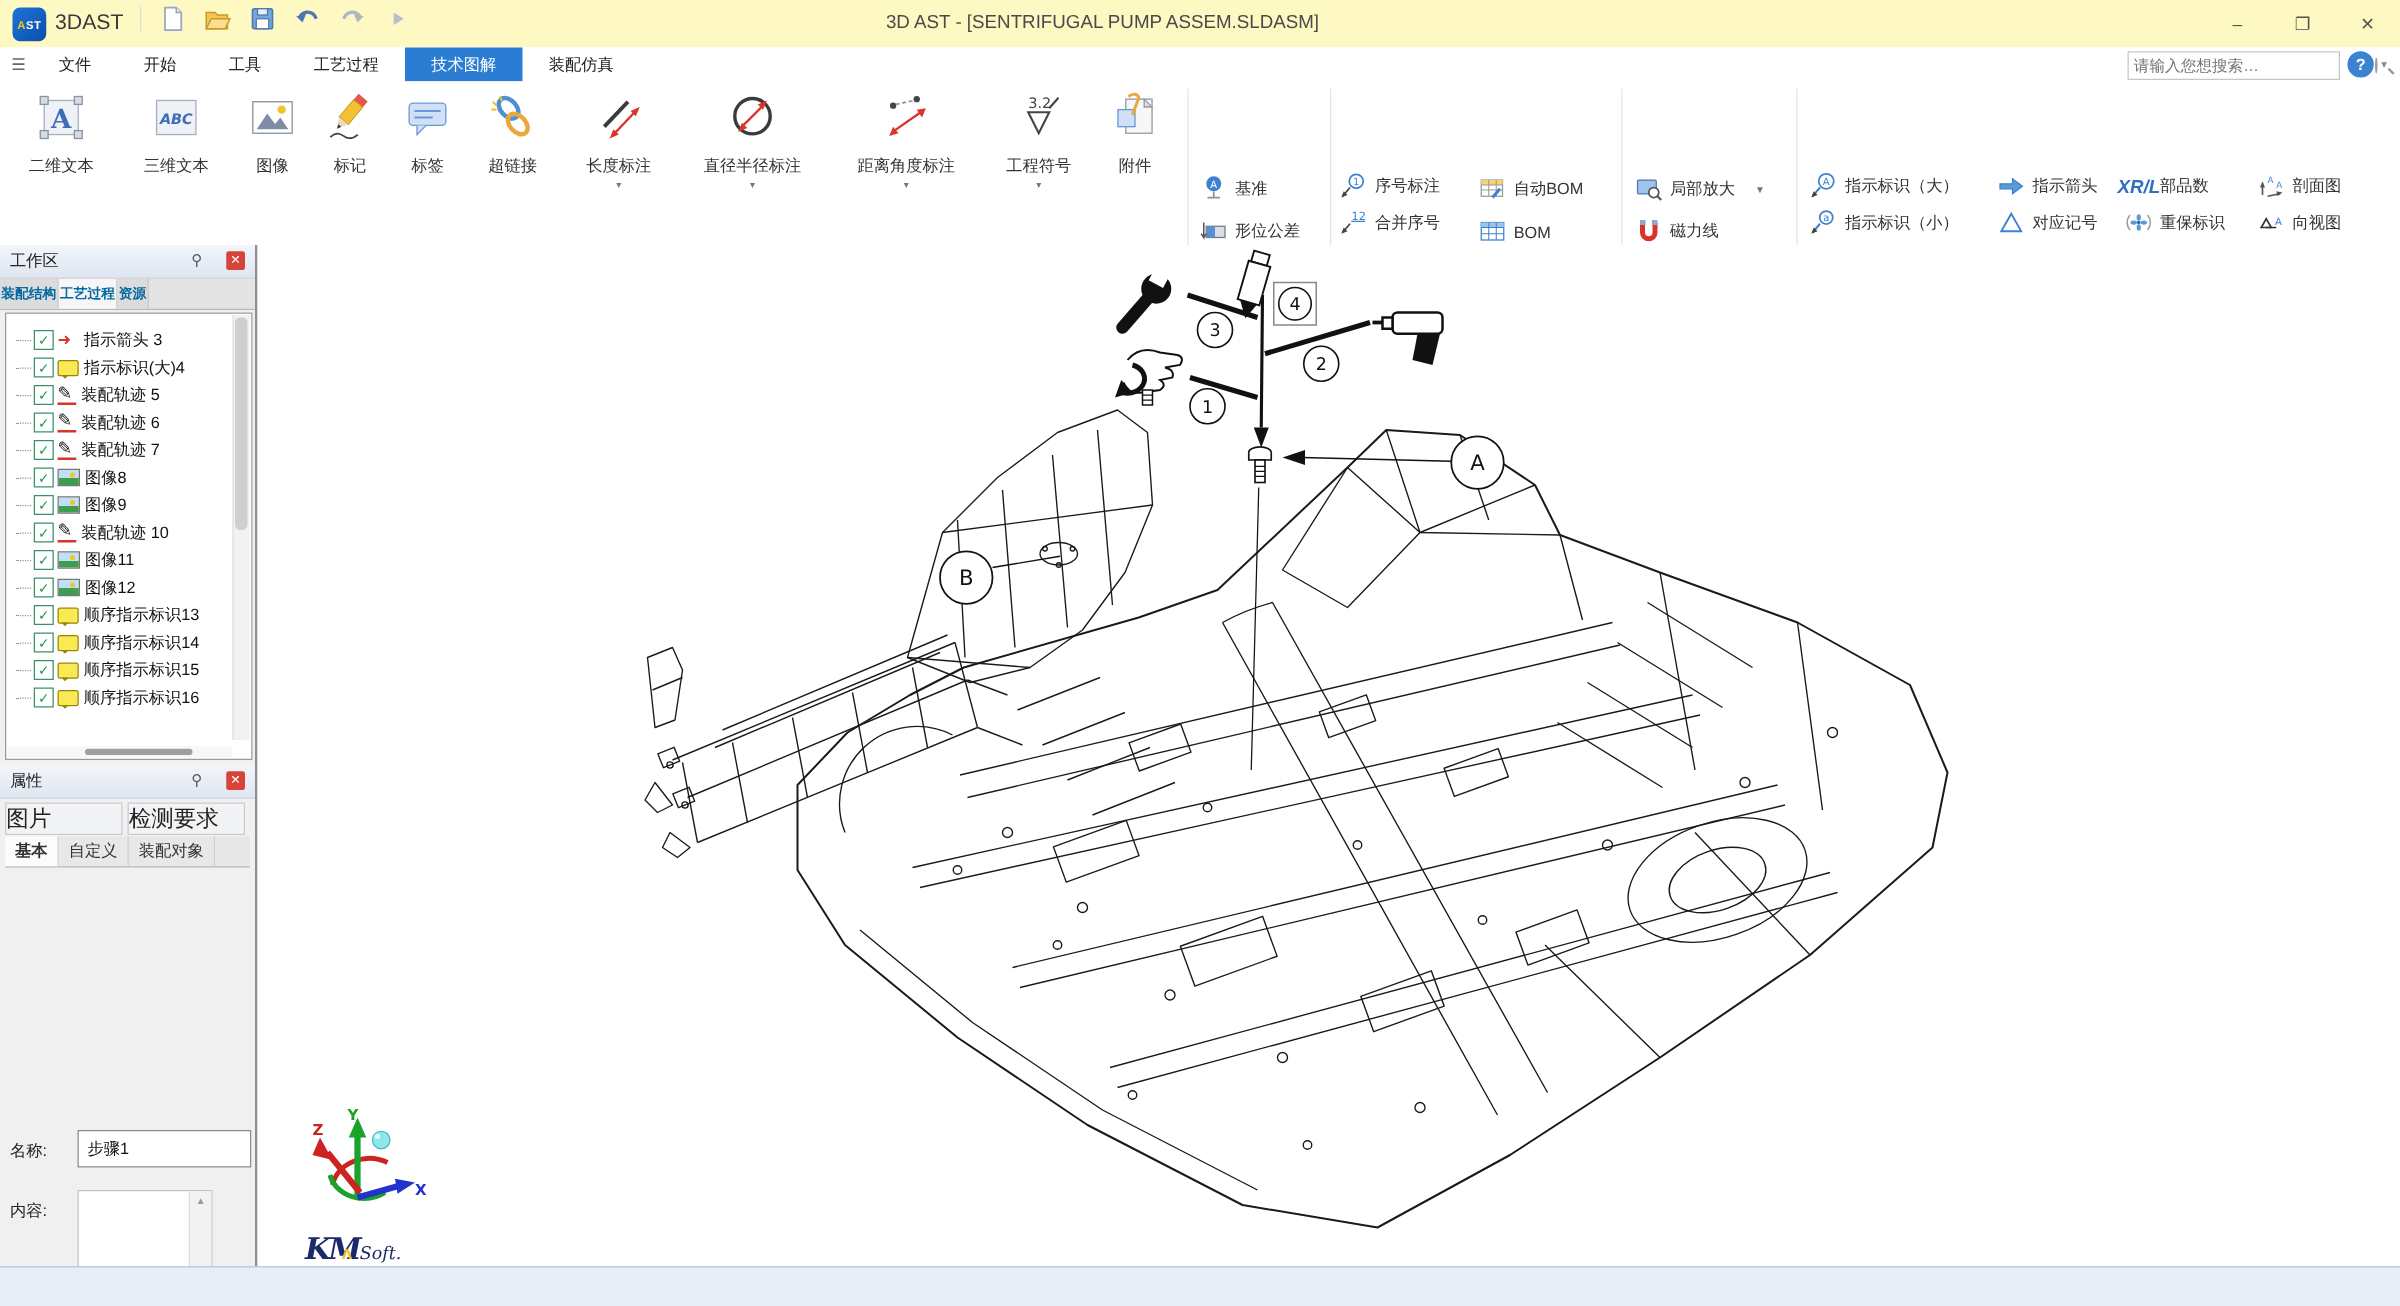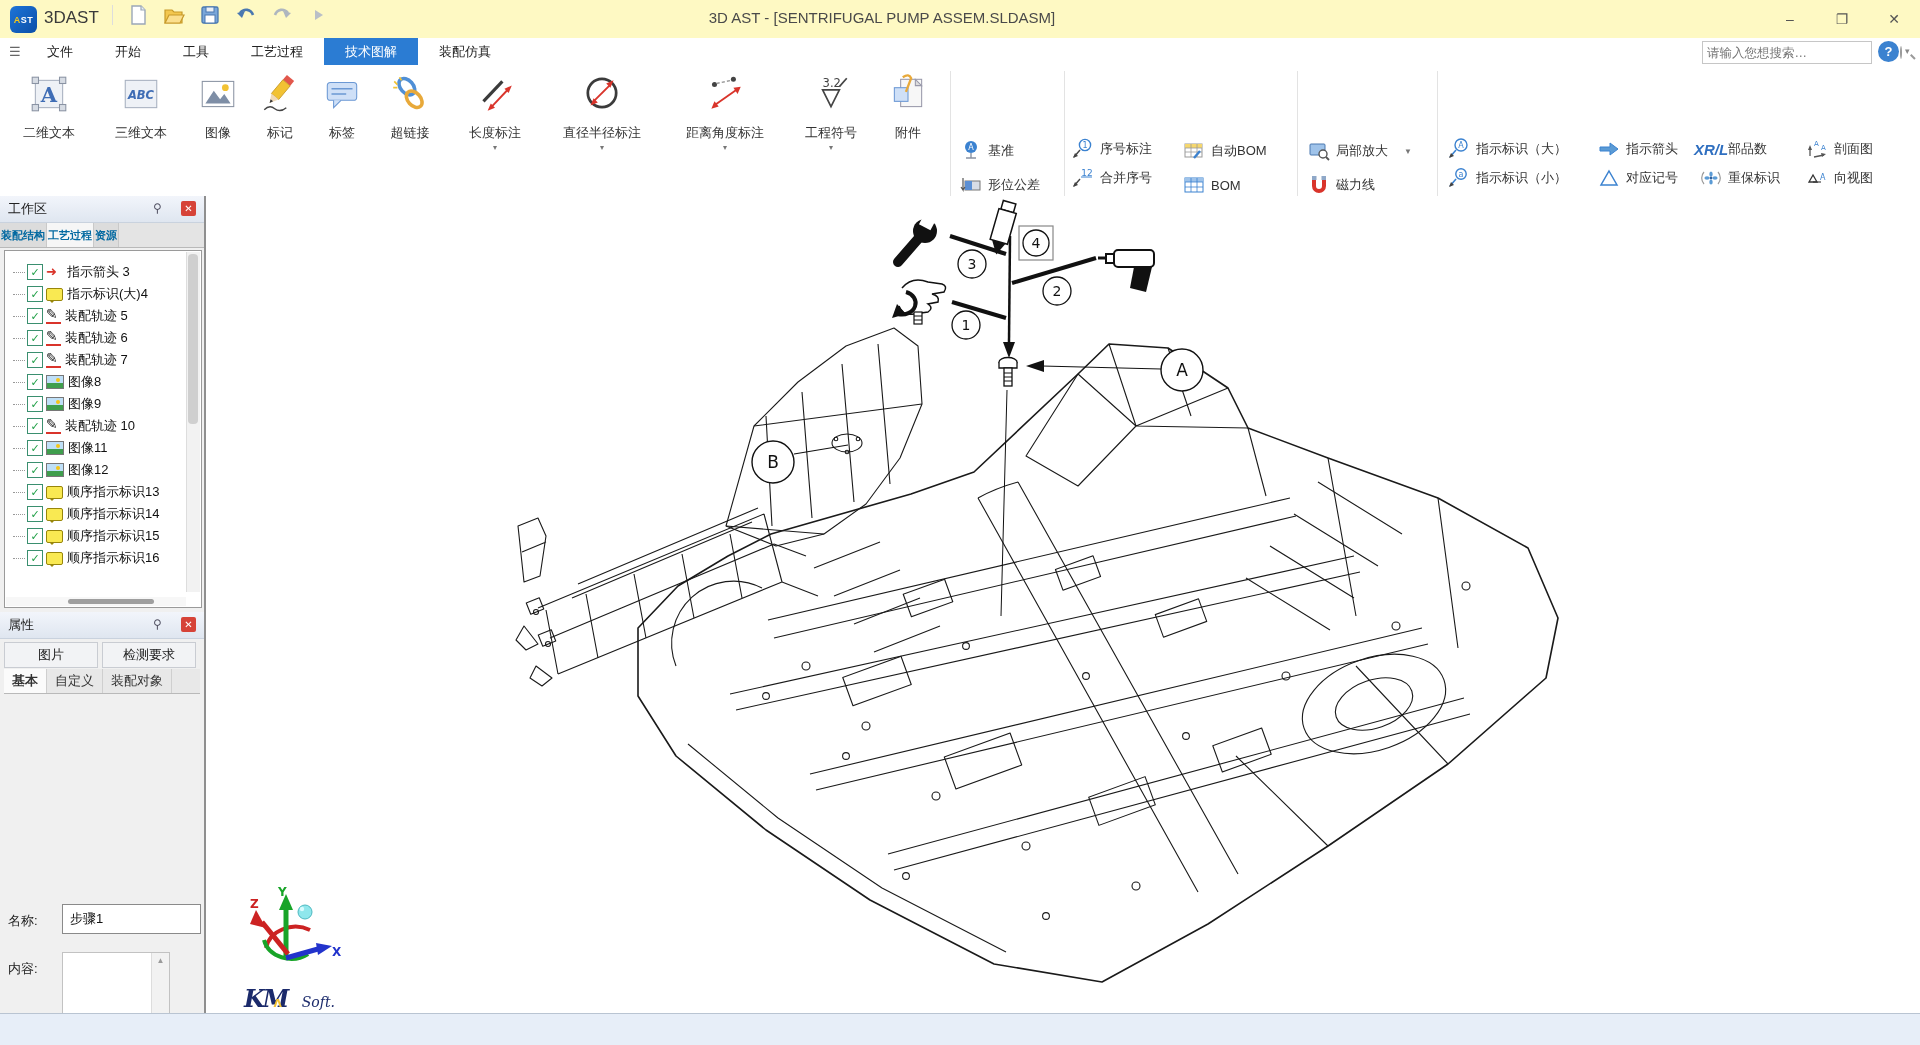--- a/index.html
+++ b/index.html
@@ -71,36 +71,36 @@
        background:linear-gradient(#bfe0f8 0 55%,#3f9e4d 55% 100%);}
   .ti.image::after{content:"";position:absolute;left:9px;top:2px;width:4px;height:4px;border-radius:50%;background:#f5c518;}
   .tlabel{font-size:13px;color:#111;}
   .vscroll{position:absolute;right:1px;top:1px;width:13px;height:340px;background:#f2f2f2;border-left:1px solid #ddd;}
   .vthumb{position:absolute;left:1px;top:2px;width:10px;height:170px;background:#cfcfcf;border-radius:4px;}
   .hscroll{position:absolute;left:1px;bottom:1px;height:9px;width:180px;background:#f7f7f7;}
   .hthumb{position:absolute;left:62px;top:2px;width:86px;height:5px;background:#9f9f9f;border-radius:3px;}
   
   .props{position:absolute;left:0;top:416px;width:204px;height:401px;}
   .ptabs1{position:absolute;left:4px;top:30px;display:flex;gap:4px;}
-  .ptab1{width:92px;height:24px;line-height:24px;text-align:center;background:#f2f3f5;border:1px solid #c9ccd2;font-size:13px;color:#222;}
+  .ptab1{width:92px;height:24px;line-height:24px;text-align:left;background:#f2f3f5;border:1px solid #c9ccd2;font-size:18px;color:#222;}
   .ptabs2{position:absolute;left:4px;top:57px;display:flex;height:24px;border-bottom:1px solid #b9b9b9;width:196px;background:#e8e8e8;}
   .ptab2{padding:0 8px;line-height:24px;font-size:13px;color:#333;border-right:1px solid #cfcfcf;}
   .ptab2.active{background:#fbfbfb;font-weight:bold;}
   .flabel{position:absolute;left:8px;font-size:13px;color:#222;}
   .nameinput{position:absolute;left:67px;top:292px;width:128px;height:28px;border:1px solid #8a8a8a;background:#fff;
        font-size:13px;line-height:28px;padding-left:7px;color:#111;}
   .contentbox{position:absolute;left:67px;top:340px;width:106px;height:116px;border:1px solid #c2c2c2;background:#fff;}
   .cscroll{position:absolute;right:0;top:0;width:17px;height:100%;background:#f2f2f2;border-left:1px solid #ddd;}
   .carrow{position:absolute;left:0;width:17px;height:15px;color:#9a9a9a;font-size:8px;display:flex;align-items:center;justify-content:center;}
   
   .canvas{position:absolute;left:206px;top:196px;width:1714px;height:817px;background:#fff;overflow:hidden;}
   .kmlogo{position:absolute;left:38px;top:788px;color:#1b2a6b;white-space:nowrap;}
   .kmlogo .km{font-family:"DejaVu Serif","Liberation Serif",serif;font-style:italic;font-weight:bold;font-size:24px;letter-spacing:-2px;}
   .kmlogo .caret{color:#f2c233;font-weight:bold;font-size:15px;margin-left:-14px;}
-  .kmlogo .soft{font-family:"DejaVu Serif","Liberation Serif",serif;font-style:italic;font-size:14px;margin-left:20px;}
+  .kmlogo .soft{font-family:"DejaVu Serif","Liberation Serif",serif;font-style:italic;font-size:14px;margin-left:6px;}
   
   .statusbar{position:absolute;left:0;top:1013px;width:1920px;height:32px;background:#e7eef8;border-top:1px solid #b9c4d2;}
 </style>
 </head>
 <body>
 
 <div class="app">
 
   <div class="titlebar">
     <div class="logo-badge">

